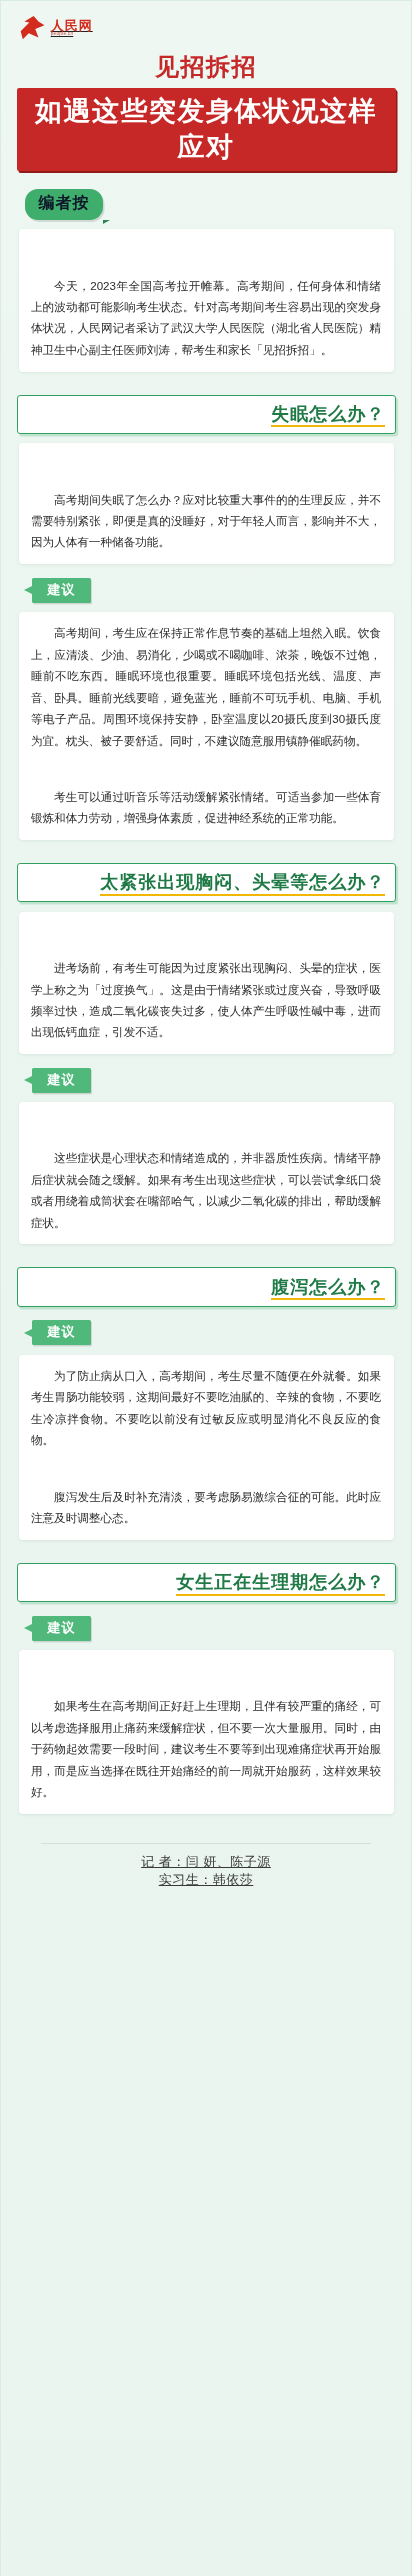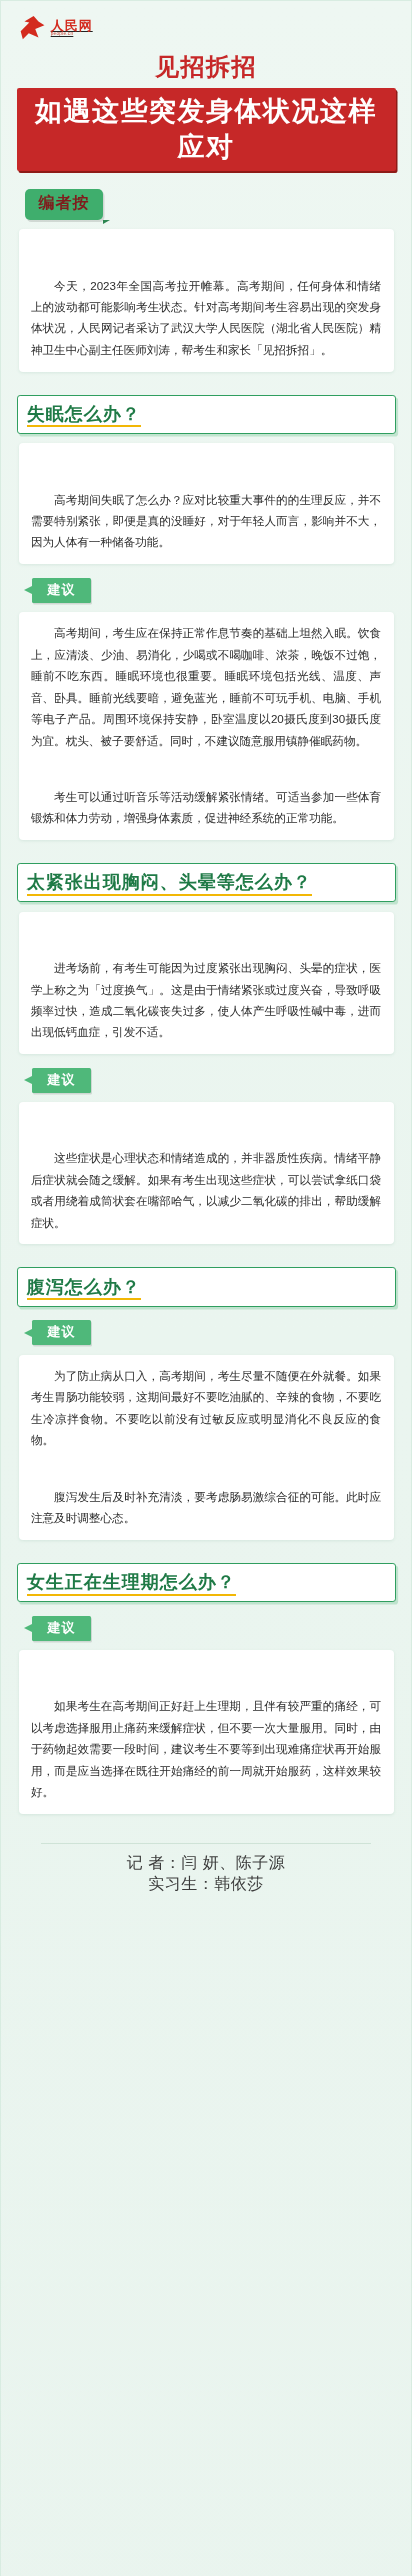--- a/index.html
+++ b/index.html
@@ -88,46 +88,46 @@
     border-radius: 2.1px;
     box-shadow: 1.5px 2.1px 0 #8e1b17;
   }
 
   
   .ribbon {
     margin: 17.5px 0 0 24px;
     display: inline-block;
     position: relative;
     background: #3fae6d;
-    color: #7f1d1d;
+    color: #0f172a;
     font-size: 16px;
     font-weight: bold;
     letter-spacing: 1px;
     padding: 4.6px 13.4px 5.7px 13.4px;
-    border-radius: 5px;
+    border-radius: 13px;
     box-shadow: 1.5px 2.1px 0 rgba(0,0,0,0.12);
   }
   .ribbon::after {
     content: "";
     position: absolute;
     right: -7.2px;
     bottom: -4.1px;
     width: 0; height: 0;
     border-left: 7.2px solid #2c8651;
     border-bottom: 4.1px solid transparent;
   }
 
   
   .qhead {
     margin: 23px 15.5px 0 15.5px;
     background: #ffffff;
     border: 1px solid #2f9e5f;
     border-radius: 3.1px;
     padding: 6.2px 9.3px 7.2px 9.3px;
-    text-align: left;
+    text-align: right;
     box-shadow: 2.1px 2.6px 0 rgba(63,174,109,0.25);
   }
   .qhead span {
     font-size: 18px;
     font-weight: bold;
     color: #1f7a46;
     letter-spacing: 1px;
     border-bottom: 2.1px solid #f2b705;
     padding-bottom: 1.5px;
   }
@@ -173,24 +173,25 @@
     width: 0; height: 0;
     border-right: 8.2px solid #4fb87a;
     border-top: 4.6px solid transparent;
     border-bottom: 4.6px solid transparent;
   }
 
   
   .footer {
     margin-top: 29px;
     text-align: center;
-    font-size: 16px;
+    font-size: 13px;
     color: #3a3a3a;
     letter-spacing: 0.5px;
     padding-bottom: 5.2px;
+    text-decoration: underline;
   }
   .footer .rule {
     width: 330px;
     height: 0.5px;
     background: #cfe3d7;
     margin: 0 auto 9.3px auto;
   }
 </style>
 </head>
 <body>

